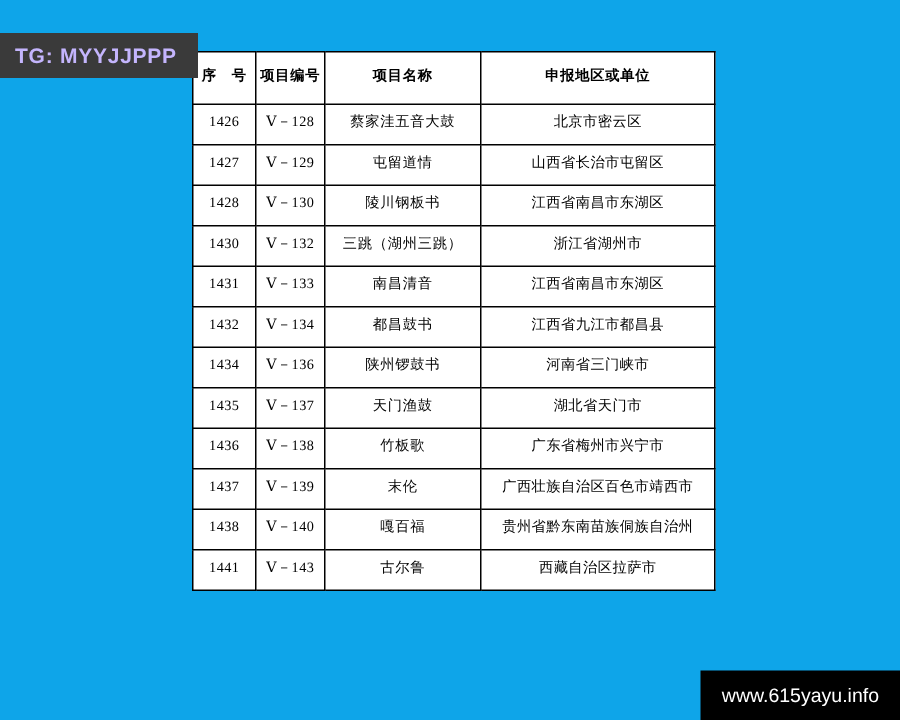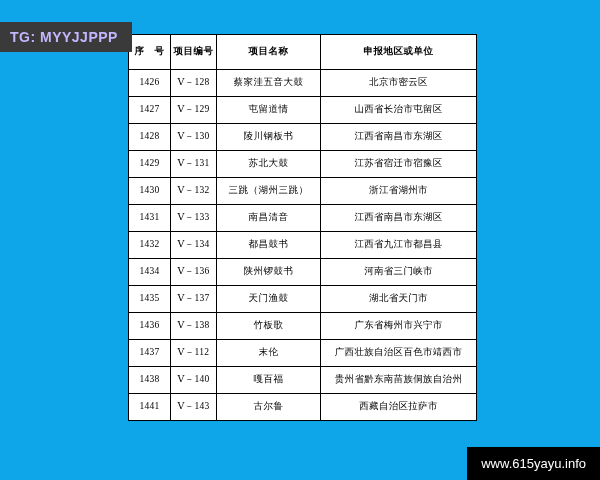--- a/index.html
+++ b/index.html
@@ -138,26 +138,20 @@
           <td class="cell-name">屯留道情</td>
           <td class="cell-org">山西省长治市屯留区</td>
         </tr>
         <tr>
           <td class="cell-no">1428</td>
           <td class="cell-code">Ⅴ－130</td>
           <td class="cell-name">陵川钢板书</td>
           <td class="cell-org">江西省南昌市东湖区</td>
         </tr>
         <tr>
-          <td class="cell-no">1429</td>
-          <td class="cell-code">Ⅴ－131</td>
-          <td class="cell-name">苏北大鼓</td>
-          <td class="cell-org">江苏省宿迁市宿豫区</td>
-        </tr>
-        <tr>
           <td class="cell-no">1430</td>
           <td class="cell-code">Ⅴ－132</td>
           <td class="cell-name">三跳（湖州三跳）</td>
           <td class="cell-org">浙江省湖州市</td>
         </tr>
         <tr>
           <td class="cell-no">1431</td>
           <td class="cell-code">Ⅴ－133</td>
           <td class="cell-name">南昌清音</td>
           <td class="cell-org">江西省南昌市东湖区</td>
@@ -181,21 +175,21 @@
           <td class="cell-org">湖北省天门市</td>
         </tr>
         <tr>
           <td class="cell-no">1436</td>
           <td class="cell-code">Ⅴ－138</td>
           <td class="cell-name">竹板歌</td>
           <td class="cell-org">广东省梅州市兴宁市</td>
         </tr>
         <tr>
           <td class="cell-no">1437</td>
-          <td class="cell-code">Ⅴ－112</td>
+          <td class="cell-code">Ⅴ－139</td>
           <td class="cell-name">末伦</td>
           <td class="cell-org">广西壮族自治区百色市靖西市</td>
         </tr>
         <tr>
           <td class="cell-no">1438</td>
           <td class="cell-code">Ⅴ－140</td>
           <td class="cell-name">嘎百福</td>
           <td class="cell-org">贵州省黔东南苗族侗族自治州</td>
         </tr>
         <tr>

